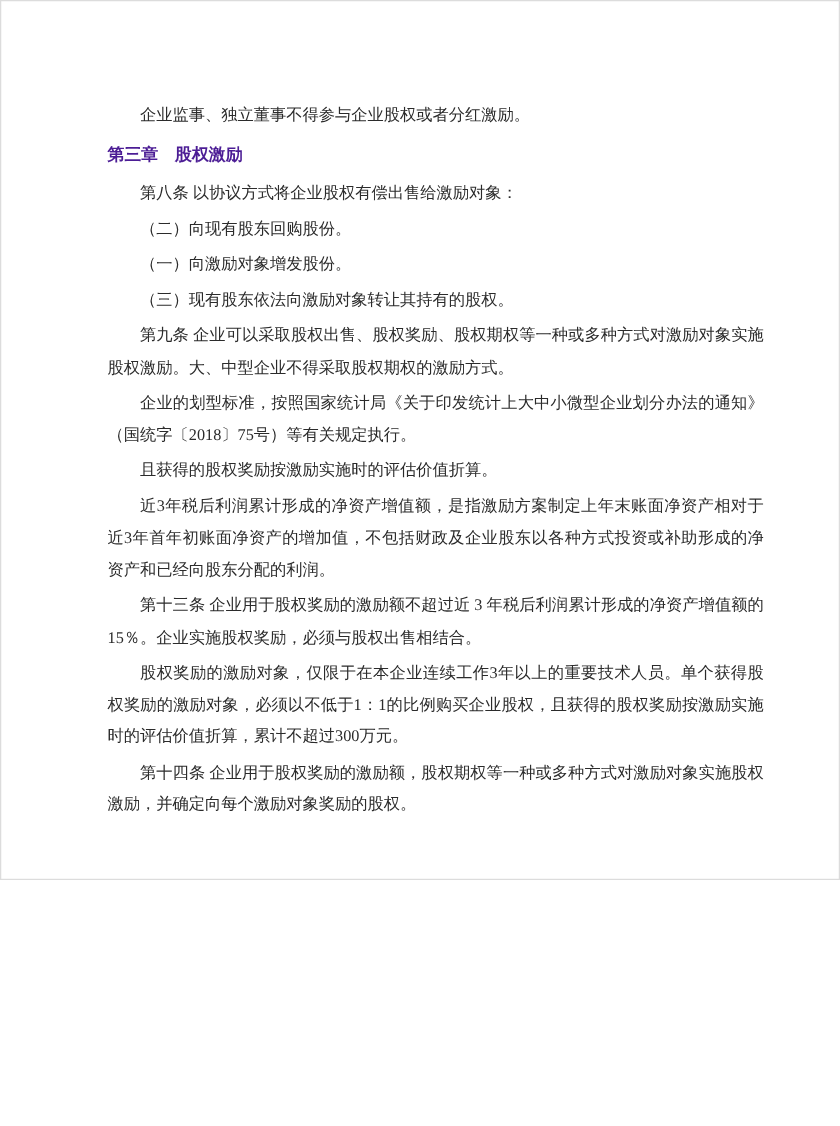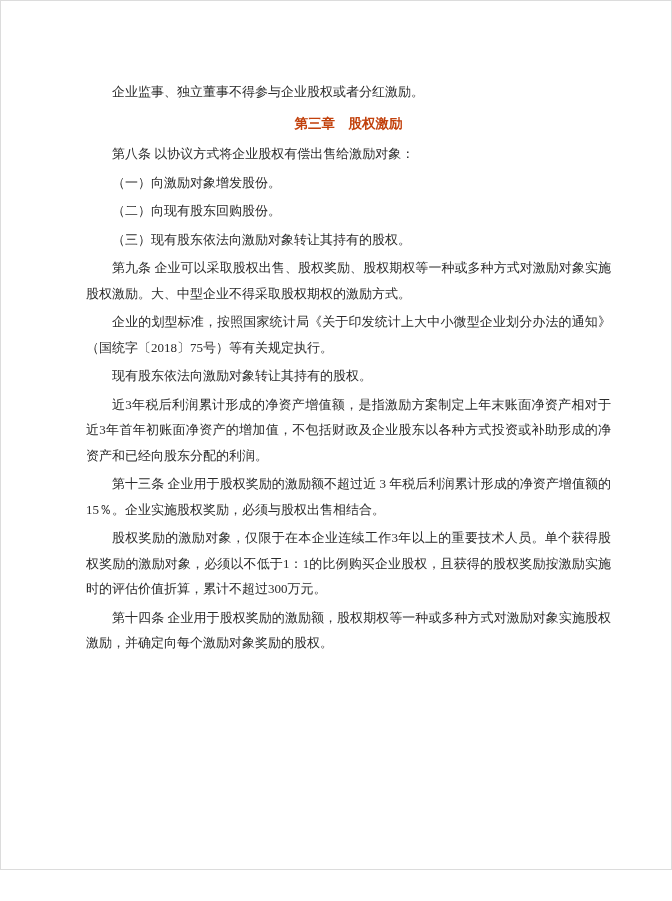--- a/index.html
+++ b/index.html
@@ -8,59 +8,58 @@
     background: #ffffff;
   }
   body {
     width: 672px;
     height: 901px;
     font-family: "Liberation Serif", "DejaVu Serif", serif;
   }
   .page {
     box-sizing: border-box;
     width: 672px;
-    height: 870px;
+    height: 704px;
     background: #ffffff;
     border: 1px solid #dcdcdc;
     overflow: hidden;
   }
   .content {
     box-sizing: border-box;
     padding: 78px 60px 0 85px;
     color: #2b2b2b;
     font-size: 13px;
     line-height: 25.5px;
     text-align: justify;
   }
   .para {
     margin: 0 0 3px 0;
     text-indent: 2em;
   }
   .chapter-heading {
     margin: 6px 0 5px 0;
     font-size: 13.5px;
     font-weight: bold;
-    text-align: center;
     text-indent: 0;
     line-height: 25.5px;
-    color: #c2410c;
+    color: #4c1d95;
   }
 </style>
 </head>
 <body>
 
 <div class="page">
   <div class="content">
     <p class="para">企业监事、独立董事不得参与企业股权或者分红激励。</p>
     <h2 class="chapter-heading">第三章　股权激励</h2>
     <p class="para">第八条 以协议方式将企业股权有偿出售给激励对象：</p>
+    <p class="para">（二）向现有股东回购股份。</p>
     <p class="para">（一）向激励对象增发股份。</p>
-    <p class="para">（二）向现有股东回购股份。</p>
     <p class="para">（三）现有股东依法向激励对象转让其持有的股权。</p>
     <p class="para">第九条 企业可以采取股权出售、股权奖励、股权期权等一种或多种方式对激励对象实施股权激励。大、中型企业不得采取股权期权的激励方式。</p>
     <p class="para">企业的划型标准，按照国家统计局《关于印发统计上大中小微型企业划分办法的通知》（国统字〔2018〕75号）等有关规定执行。</p>
-    <p class="para">现有股东依法向激励对象转让其持有的股权。</p>
+    <p class="para">且获得的股权奖励按激励实施时的评估价值折算。</p>
     <p class="para">近3年税后利润累计形成的净资产增值额，是指激励方案制定上年末账面净资产相对于近3年首年初账面净资产的增加值，不包括财政及企业股东以各种方式投资或补助形成的净资产和已经向股东分配的利润。</p>
     <p class="para">第十三条 企业用于股权奖励的激励额不超过近 3 年税后利润累计形成的净资产增值额的15％。企业实施股权奖励，必须与股权出售相结合。</p>
     <p class="para">股权奖励的激励对象，仅限于在本企业连续工作3年以上的重要技术人员。单个获得股权奖励的激励对象，必须以不低于1：1的比例购买企业股权，且获得的股权奖励按激励实施时的评估价值折算，累计不超过300万元。</p>
     <p class="para">第十四条 企业用于股权奖励的激励额，股权期权等一种或多种方式对激励对象实施股权激励，并确定向每个激励对象奖励的股权。</p>
   </div>
 </div>
 
 </body></html>

